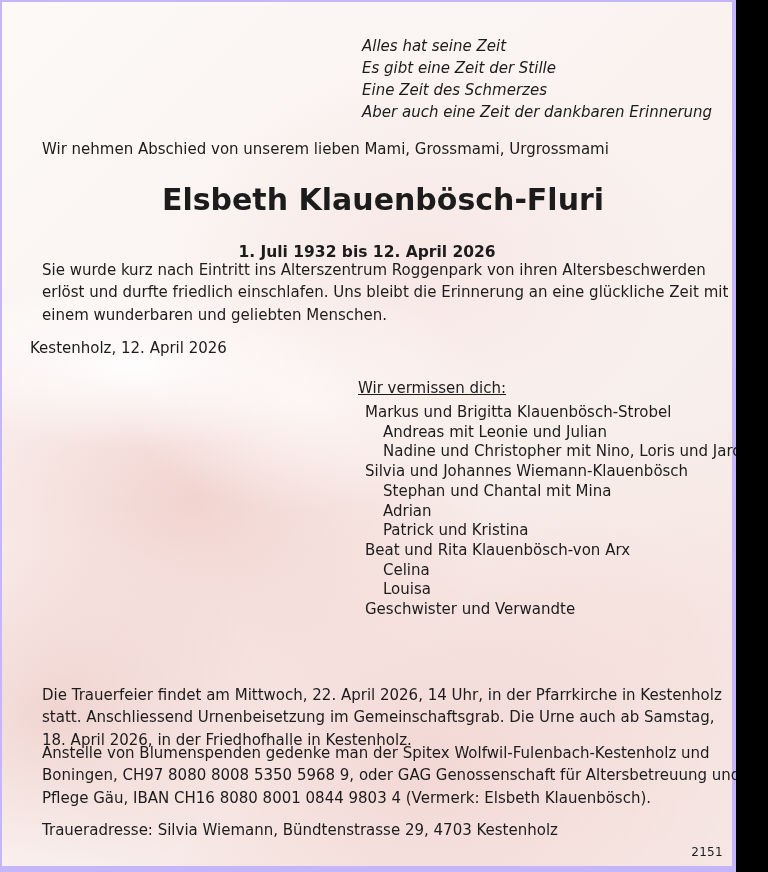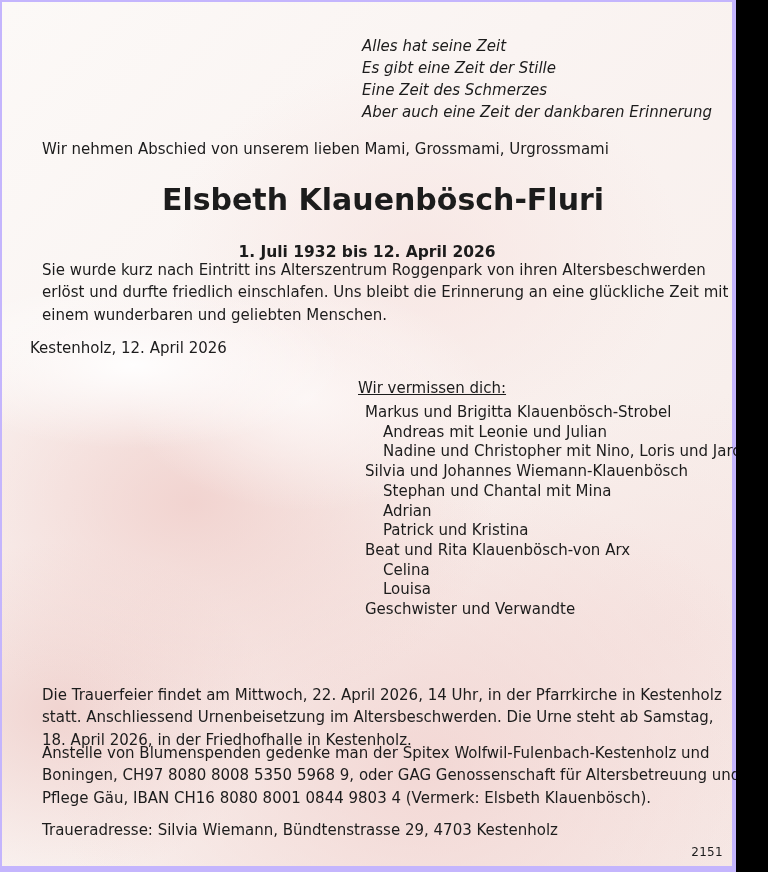--- a/index.html
+++ b/index.html
@@ -85,21 +85,21 @@
       <div class="ln indent">Adrian</div>
       <div class="ln indent">Patrick und Kristina</div>
       <div class="ln">Beat und Rita Klauenbösch-von Arx</div>
       <div class="ln indent">Celina</div>
       <div class="ln indent">Louisa</div>
       <div class="ln">Geschwister und Verwandte</div>
     </div>
 
     <div class="abs para funeral">
       <div class="ln">Die Trauerfeier findet am Mittwoch, 22. April 2026, 14 Uhr, in der Pfarrkirche in Kestenholz</div>
-      <div class="ln">statt. Anschliessend Urnenbeisetzung im Altersbeschwerden. Die Urne steht ab Samstag,</div>
+      <div class="ln">statt. Anschliessend Urnenbeisetzung im Gemeinschaftsgrab. Die Urne auch ab Samstag,</div>
       <div class="ln">18. April 2026, in der Friedhofhalle in Kestenholz.</div>
     </div>
 
     <div class="abs para donations">
       <div class="ln">Anstelle von Blumenspenden gedenke man der Spitex Wolfwil-Fulenbach-Kestenholz und</div>
       <div class="ln">Boningen, CH97 8080 8008 5350 5968 9, oder GAG Genossenschaft für Altersbetreuung und</div>
       <div class="ln">Pflege Gäu, IBAN CH16 8080 8001 0844 9803 4 (Vermerk: Elsbeth Klauenbösch).</div>
     </div>
 
     <div class="abs address ln">Traueradresse: Silvia Wiemann, Bündtenstrasse 29, 4703 Kestenholz</div>

